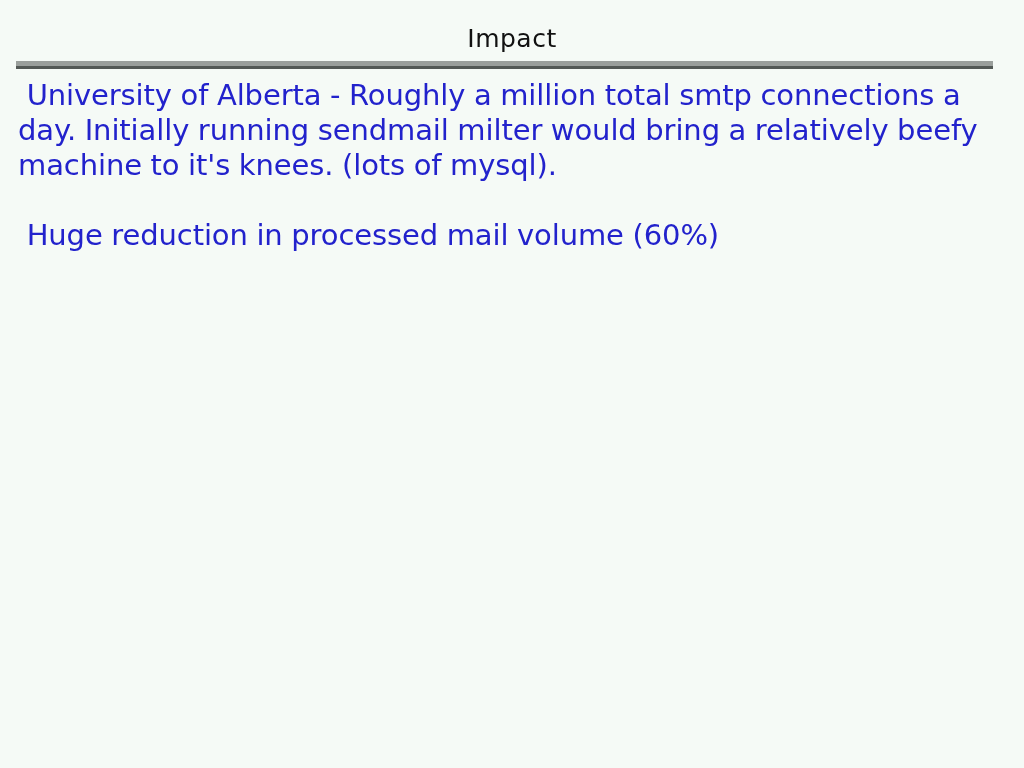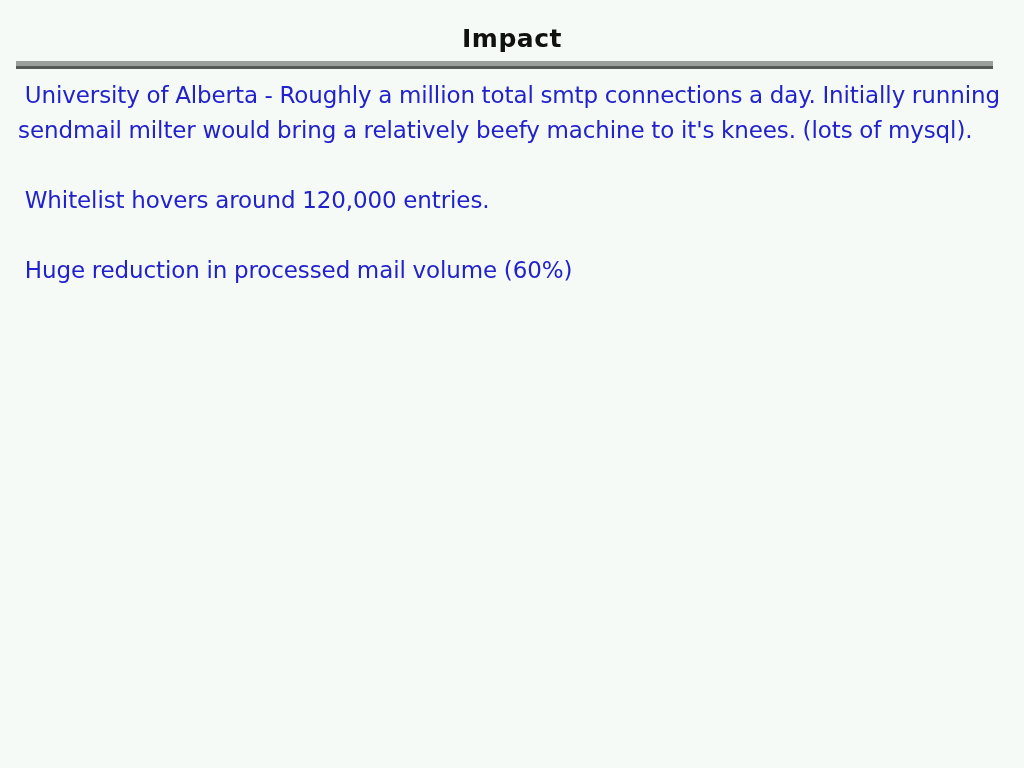--- a/index.html
+++ b/index.html
@@ -22,21 +22,21 @@
   }
 
   
   .slide-title {
     position: absolute;
     top: 24px;
     left: 0;
     width: 1024px;
     text-align: center;
     font-family: "DejaVu Sans", sans-serif;
-    font-weight: bold;
+    font-weight: normal;
     font-size: 25px;
     line-height: 30px;
     letter-spacing: 0.5px;
     color: #111111;
     white-space: nowrap;
   }
 
   
   .title-rule {
     position: absolute;
@@ -58,21 +58,21 @@
 
   
   .body-area {
     position: absolute;
     top: 78px;
     left: 18px;
     width: 988px;
   }
   .para {
     font-family: "DejaVu Sans", sans-serif;
-    font-size: 23px;
+    font-size: 29px;
     line-height: 35px;
     color: #2222cc;
     letter-spacing: -0.1px;
     margin: 0 0 35px 0;
     white-space: pre-wrap;
     word-spacing: -0.5px;
   }
   .para:last-child {
     margin-bottom: 8px;
   }
@@ -84,17 +84,16 @@
 
   <div class="slide-title">Impact</div>
 
   <div class="title-rule">
     <div class="rule-light"></div>
     <div class="rule-dark"></div>
   </div>
 
   <div class="body-area">
     <p class="para"> University of Alberta - Roughly a million total smtp connections a day. Initially running sendmail milter would bring a relatively beefy machine to it's knees. (lots of mysql).</p>
-    <p class="para"> Whitelist hovers around 120,000 entries.</p>
     <p class="para"> Huge reduction in processed mail volume (60%)</p>
   </div>
 
 </div>
 
 </body></html>

